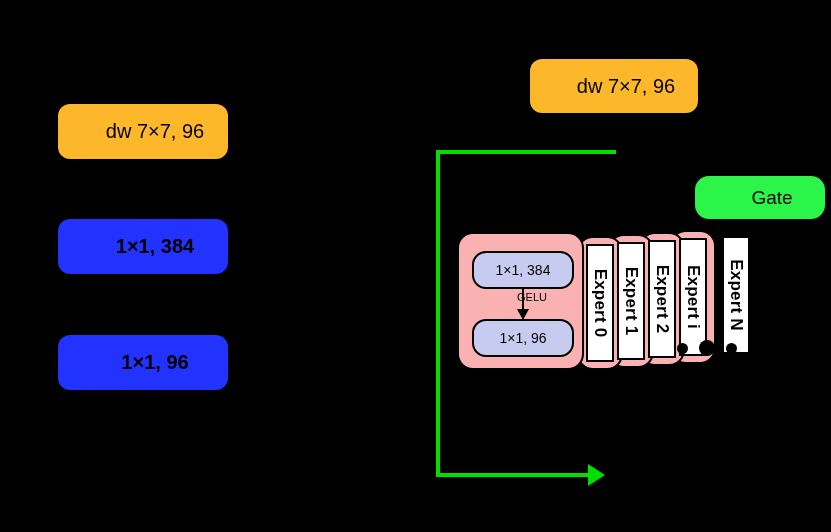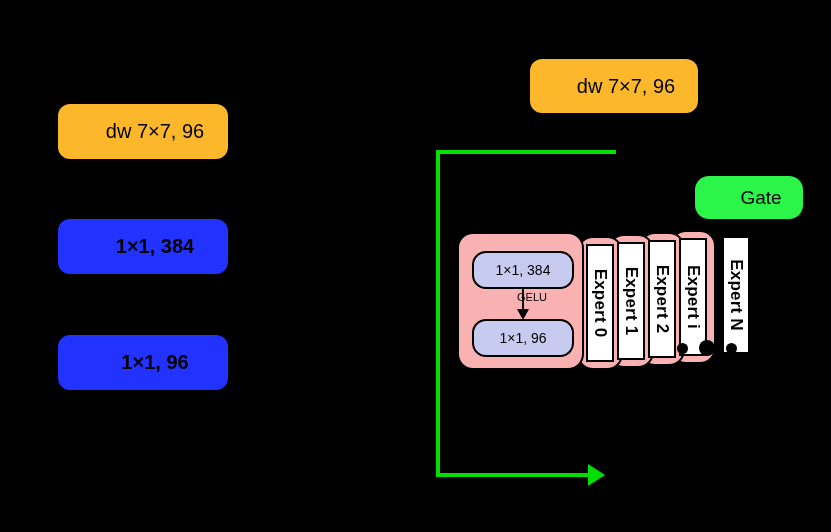--- a/index.html
+++ b/index.html
@@ -33,21 +33,21 @@
   .block.blue   { background: #2233FF; }
   .block.green  { background: #2CF54A; border-radius: 14px; }
 
   
   #left-dw   { left: 58px;  top: 104px; width: 170px; height: 55px; font-size: 20px; }
   #left-1x1-384 { left: 58px; top: 219px; width: 170px; height: 55px; font-size: 20px; font-weight: 600; }
   #left-1x1-96  { left: 58px; top: 335px; width: 170px; height: 55px; font-size: 20px; font-weight: 600; }
 
   
   #right-dw { left: 530px; top: 59px; width: 168px; height: 54px; font-size: 20px; }
-  #gate     { left: 695px; top: 176px; width: 108px; height: 43px; font-size: 19px; }
+  #gate     { left: 695px; top: 176px; width: 130px; height: 43px; font-size: 19px; }
 
   
   .green-seg { position: absolute; background: #00E000; }
   #green-top-h  { left: 436px; top: 150px; width: 180px; height: 4px; }
   #green-left-v { left: 436px; top: 150px; width: 4px;   height: 327px; }
   #green-bot-h  { left: 436px; top: 473px; width: 160px; height: 4px; }
   #green-arrow {
     position: absolute;
     left: 588px; top: 464px;
     width: 0; height: 0;

